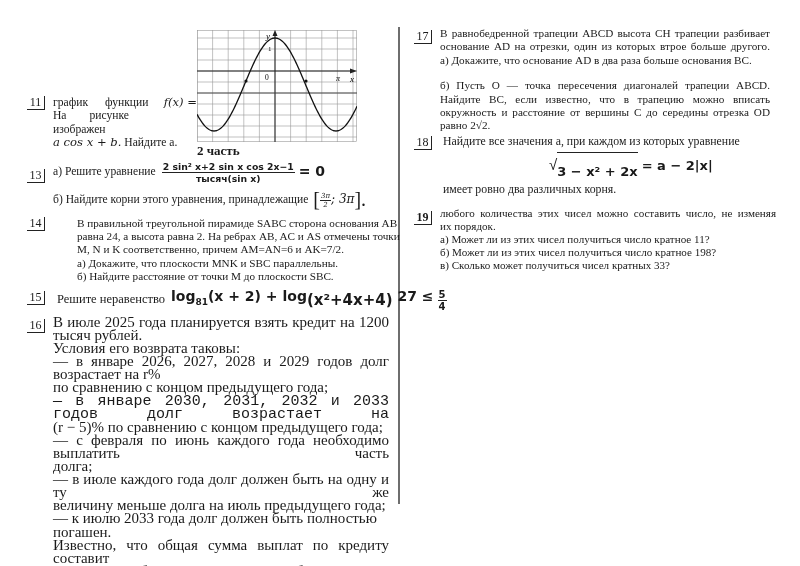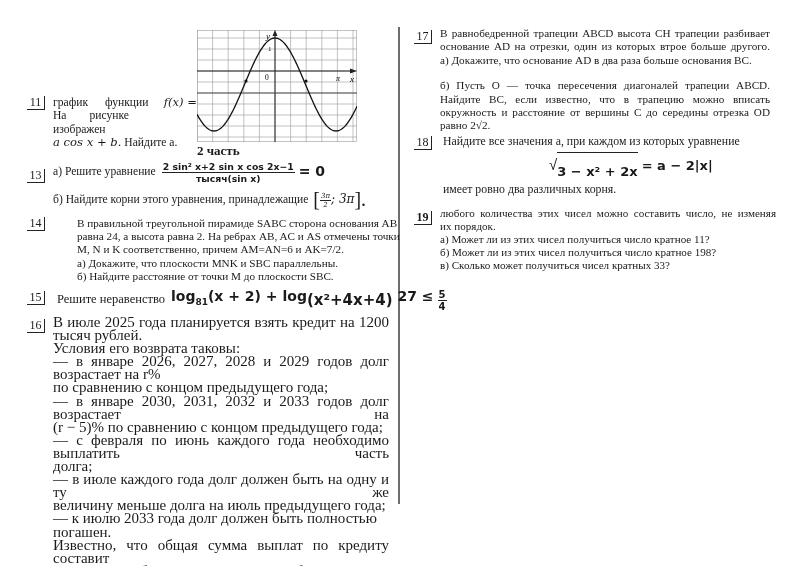--- a/index.html
+++ b/index.html
@@ -140,21 +140,21 @@
   </div>
 </div>
 
 <div class="task" style="left:27px; top:316px; width:365px;">
   <div class="num" style="left:0; top:3px;">16</div>
   <div class="txt" style="left:26px; top:0; width:336px; font-size:15px; line-height:13.1px;">
     <div class="j">В июле 2025 года планируется взять кредит на 1200 тысяч рублей.</div>
     <div>Условия его возврата таковы:</div>
     <div class="j">— в январе 2026, 2027, 2028 и 2029 годов долг возрастает на r%</div>
     <div>по сравнению с концом предыдущего года;</div>
-    <div class="j" style="text-align-last:justify;">— в январе 2030, 2031, 2032 и 2033 годов долг возрастает на</div>
+    <div class="j" style="text-align-last:justify;font-family:Liberation Mono, monospace;">— в январе 2030, 2031, 2032 и 2033 годов долг возрастает на</div>
     <div>(r − 5)% по сравнению с концом предыдущего года;</div>
     <div class="j" style="text-align-last:justify;">— с февраля по июнь каждого года необходимо выплатить часть</div>
     <div>долга;</div>
     <div class="j" style="text-align-last:justify;">— в июле каждого года долг должен быть на одну и ту же</div>
     <div>величину меньше долга на июль предыдущего года;</div>
     <div>— к июлю 2033 года долг должен быть полностью погашен.</div>
     <div class="j" style="text-align-last:justify;">Известно, что общая сумма выплат по кредиту составит</div>
     <div class="j" style="text-align-last:justify;">2205 тыс. руб. Найдите, сколько рублей составит платёж в 2033</div>
     <div>году.</div>
   </div>

